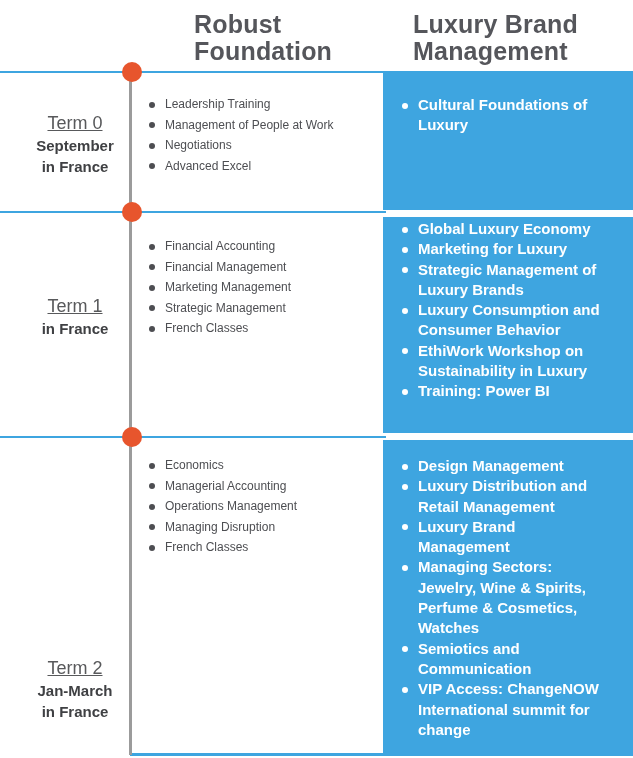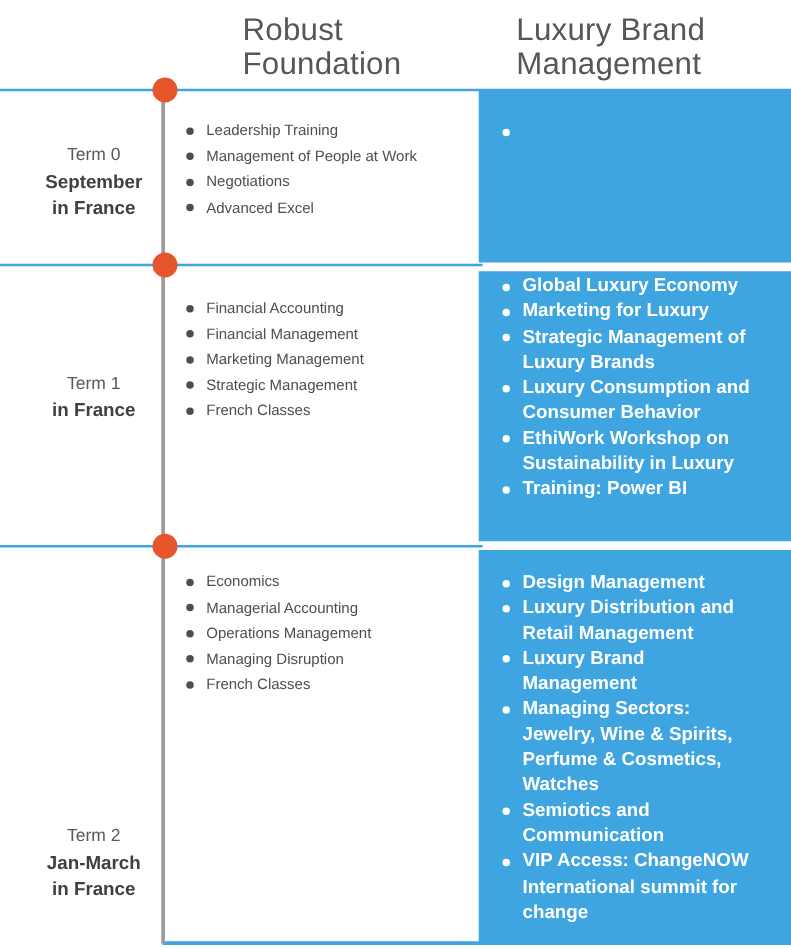--- a/index.html
+++ b/index.html
@@ -12,21 +12,21 @@
     --term-sub-text:#3F4043;
     --panel-text:#FFFFFF;
   }
   *{margin:0;padding:0;box-sizing:border-box;}
   html,body{background:#fff;}
   body{font-family:"Liberation Sans","DejaVu Sans",sans-serif;}
   .page{position:relative;width:633px;height:758px;background:#fff;overflow:hidden;}
 
   
   .col-header{position:absolute;top:11px;width:170px;font-size:25px;line-height:27px;
-    font-weight:400;color:var(--header-text);letter-spacing:.2px;}
+    font-weight:700;color:var(--header-text);letter-spacing:.2px;}
   .col-header.foundation{left:194px;}
   .col-header.luxury{left:413px;}
 
   
   .hline{position:absolute;height:2px;background:var(--accent-blue);}
   .hline.l-top{top:71px;left:0;width:633px;}
   .hline.l-mid1{top:211px;left:0;width:386px;}
   .hline.l-mid2{top:436px;left:0;width:386px;}
   .hline.l-bottom{top:753px;left:130px;width:503px;height:2.5px;}
 
@@ -35,21 +35,21 @@
   .dot{position:absolute;left:122px;width:20px;height:20px;border-radius:50%;background:var(--dot-orange);}
   .dot.d0{top:62px;}
   .dot.d1{top:202px;}
   .dot.d2{top:427px;}
 
   
   .term-label{position:absolute;left:0;width:150px;text-align:center;}
   .term-label.t0{top:112px;}
   .term-label.t1{top:295px;}
   .term-label.t2{top:657px;}
-  .term-name{font-size:14px;line-height:23px;color:var(--term-name-text);}
+  .term-name{font-size:18px;line-height:23px;color:var(--term-name-text);text-decoration:underline;}
   .term-dates,.term-loc{font-size:15px;line-height:21px;font-weight:700;color:var(--term-sub-text);}
 
   
   ul.course-list{list-style:none;}
   .course-list li{position:relative;padding-left:17px;}
   .course-list .bullet{position:absolute;left:1px;top:7.5px;width:6px;height:6px;border-radius:50%;}
 
   .left-list{position:absolute;left:148px;width:207px;font-size:12px;line-height:20.5px;color:var(--body-text);}
   .left-list .bullet{background:var(--body-text);}
   .left-list.l0{top:94px;}
@@ -92,21 +92,21 @@
     <div class="term-loc">in France</div>
   </div>
   <ul class="course-list left-list l0">
       <li><span class="bullet"></span><span>Leadership Training</span></li>
       <li><span class="bullet"></span><span>Management of People at Work</span></li>
       <li><span class="bullet"></span><span>Negotiations</span></li>
       <li><span class="bullet"></span><span>Advanced Excel</span></li>
     </ul>
   <div class="blue-block b0">
     <ul class="course-list blue-list">
-        <li><span class="bullet"></span></li>
+        <li><span class="bullet"></span><span>Cultural Foundations of Luxury</span></li>
       </ul>
   </div>
 
   <div class="term-label t1">
     <div class="term-name">Term 1</div>
     <div class="term-loc">in France</div>
   </div>
   <ul class="course-list left-list l1">
       <li><span class="bullet"></span><span>Financial Accounting</span></li>
       <li><span class="bullet"></span><span>Financial Management</span></li>

